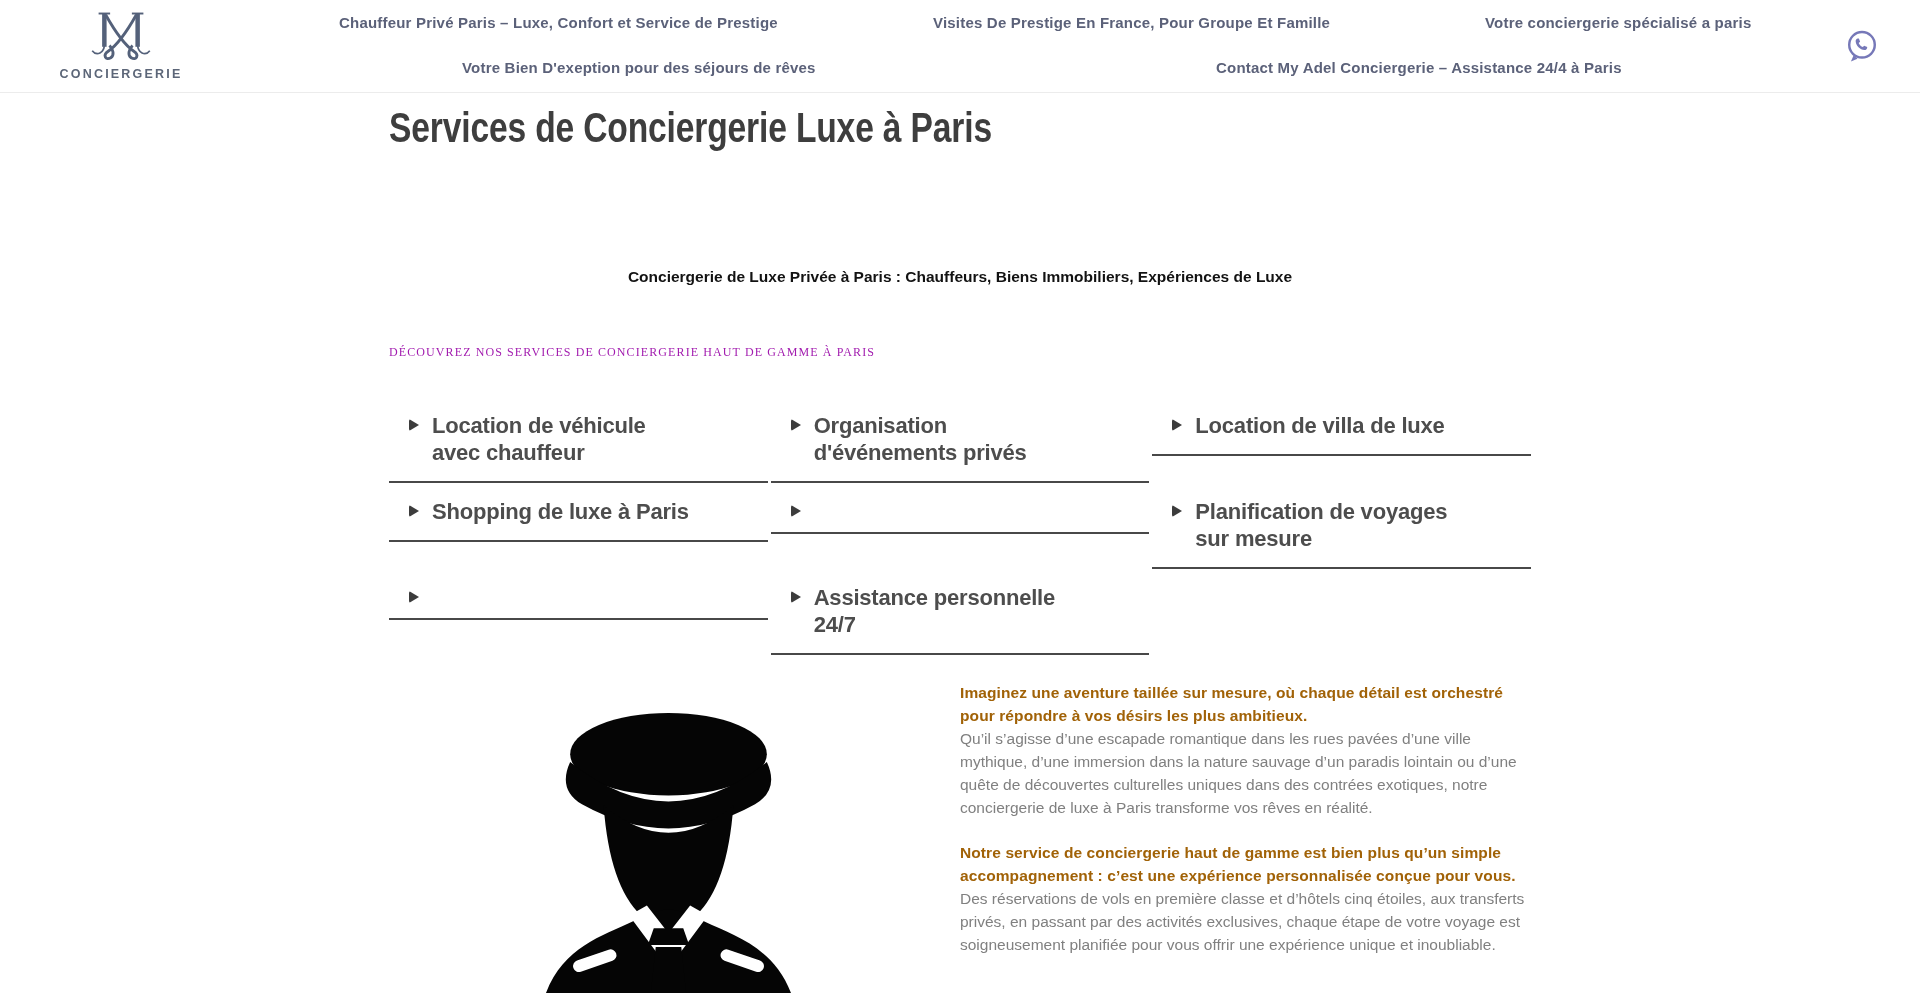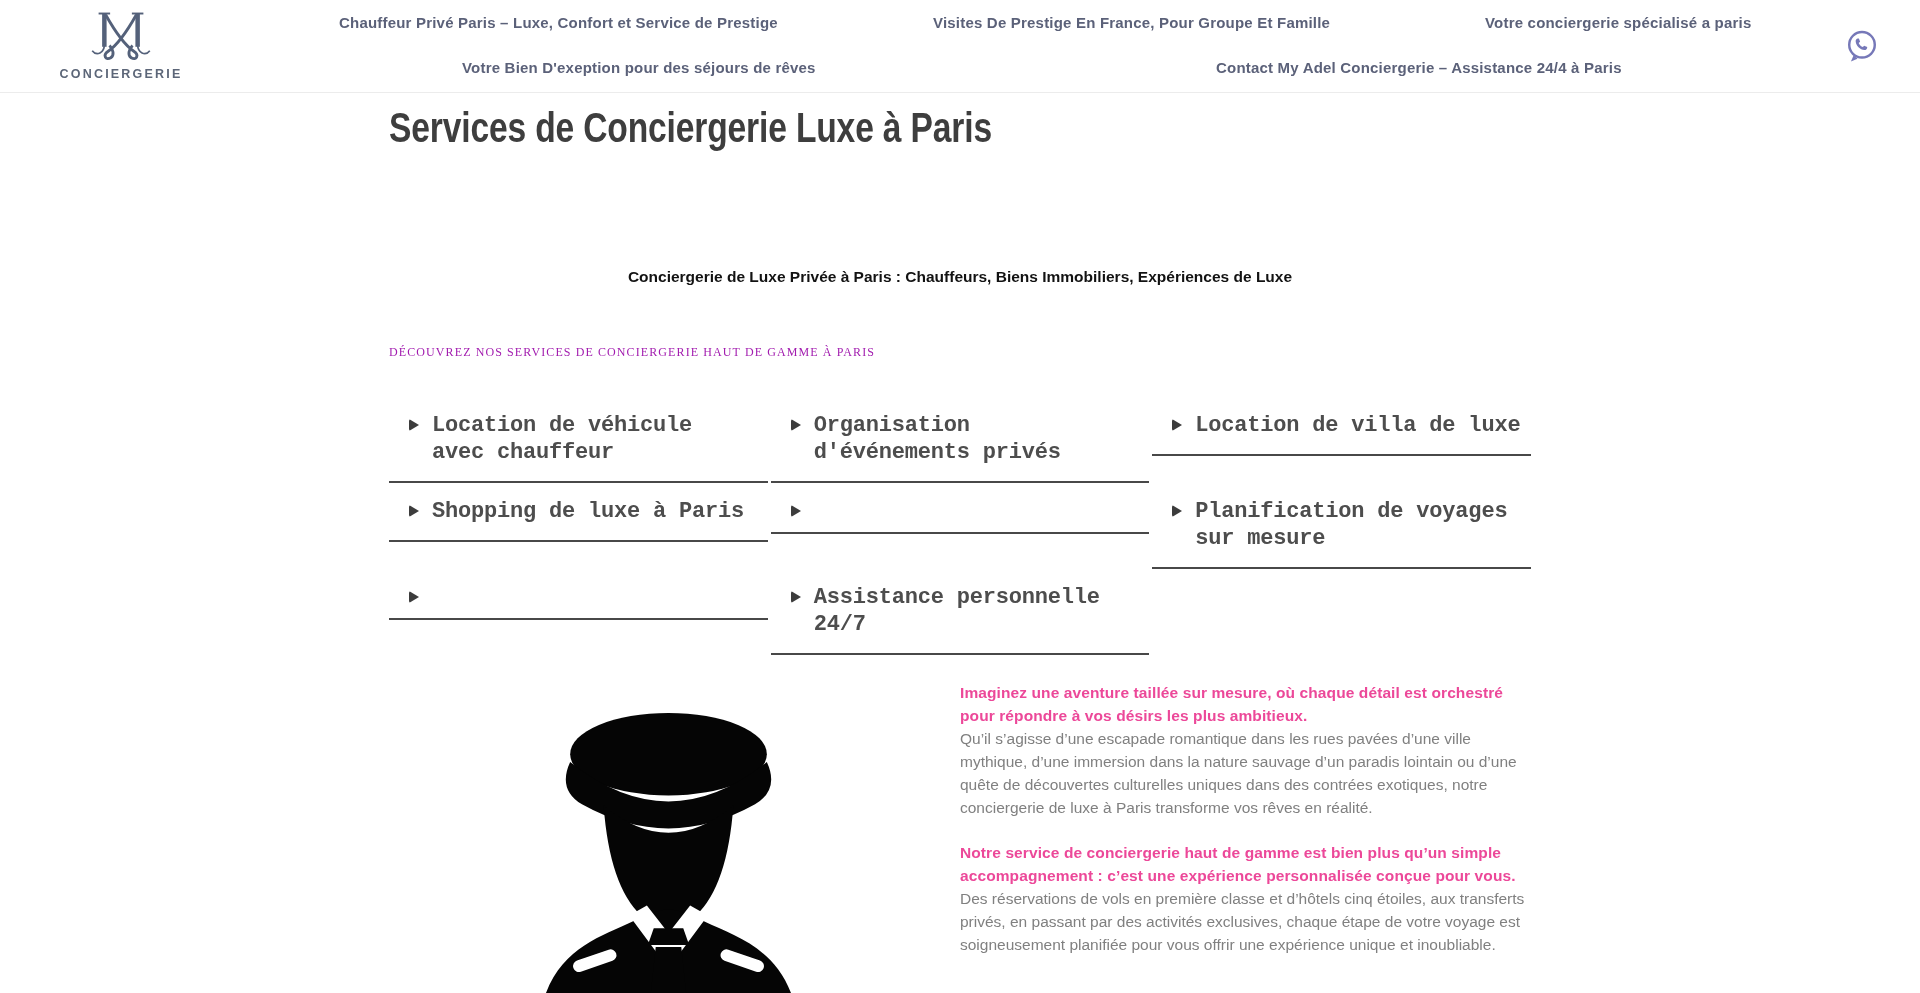--- a/index.html
+++ b/index.html
@@ -63,30 +63,30 @@
     padding:15px 6px 15px 20px;
     display:flex; align-items:flex-start; cursor:pointer;
   }
   .caret {
     flex:none; width:0; height:0; margin:7px 13px 0 0;
     border-top:6.5px solid transparent; border-bottom:6.5px solid transparent;
     border-left:10px solid #3c3c3c; border-radius:2px;
   }
   .svc-label {
     font-size:22px; font-weight:bold; color:#4d4d4d; line-height:27px;
-    letter-spacing:-0.2px; white-space:pre-line;font-family:Liberation Mono, monospace;
+    letter-spacing:-0.2px; white-space:pre-line;
   }
 
   
   .intro { display:flex; margin-top:26px; }
   .intro-left { flex:none; width:558px; display:flex; justify-content:center; }
   .chauffeur-svg { margin-top:22px; }
   .intro-right { flex:1; padding-left:13px; }
   .intro-right p { margin:0 0 22px 0; font-size:15.5px; line-height:23px; color:#808080; }
-  .intro-right p strong { display:block; color:#ec4899; letter-spacing:0.1px; }
+  .intro-right p strong { display:block; color:#a16207; letter-spacing:0.1px; }
 </style>
 </head>
 <body>
 
 <header class="site-header">
   <div class="logo">
     <span>
       <svg width="64" height="56" viewBox="0 0 100 84" fill="none">
         <path d="M15 10 L33 10" stroke="#54617a" stroke-width="3"></path>
         <path d="M67 10 L85 10" stroke="#54617a" stroke-width="3"></path>

